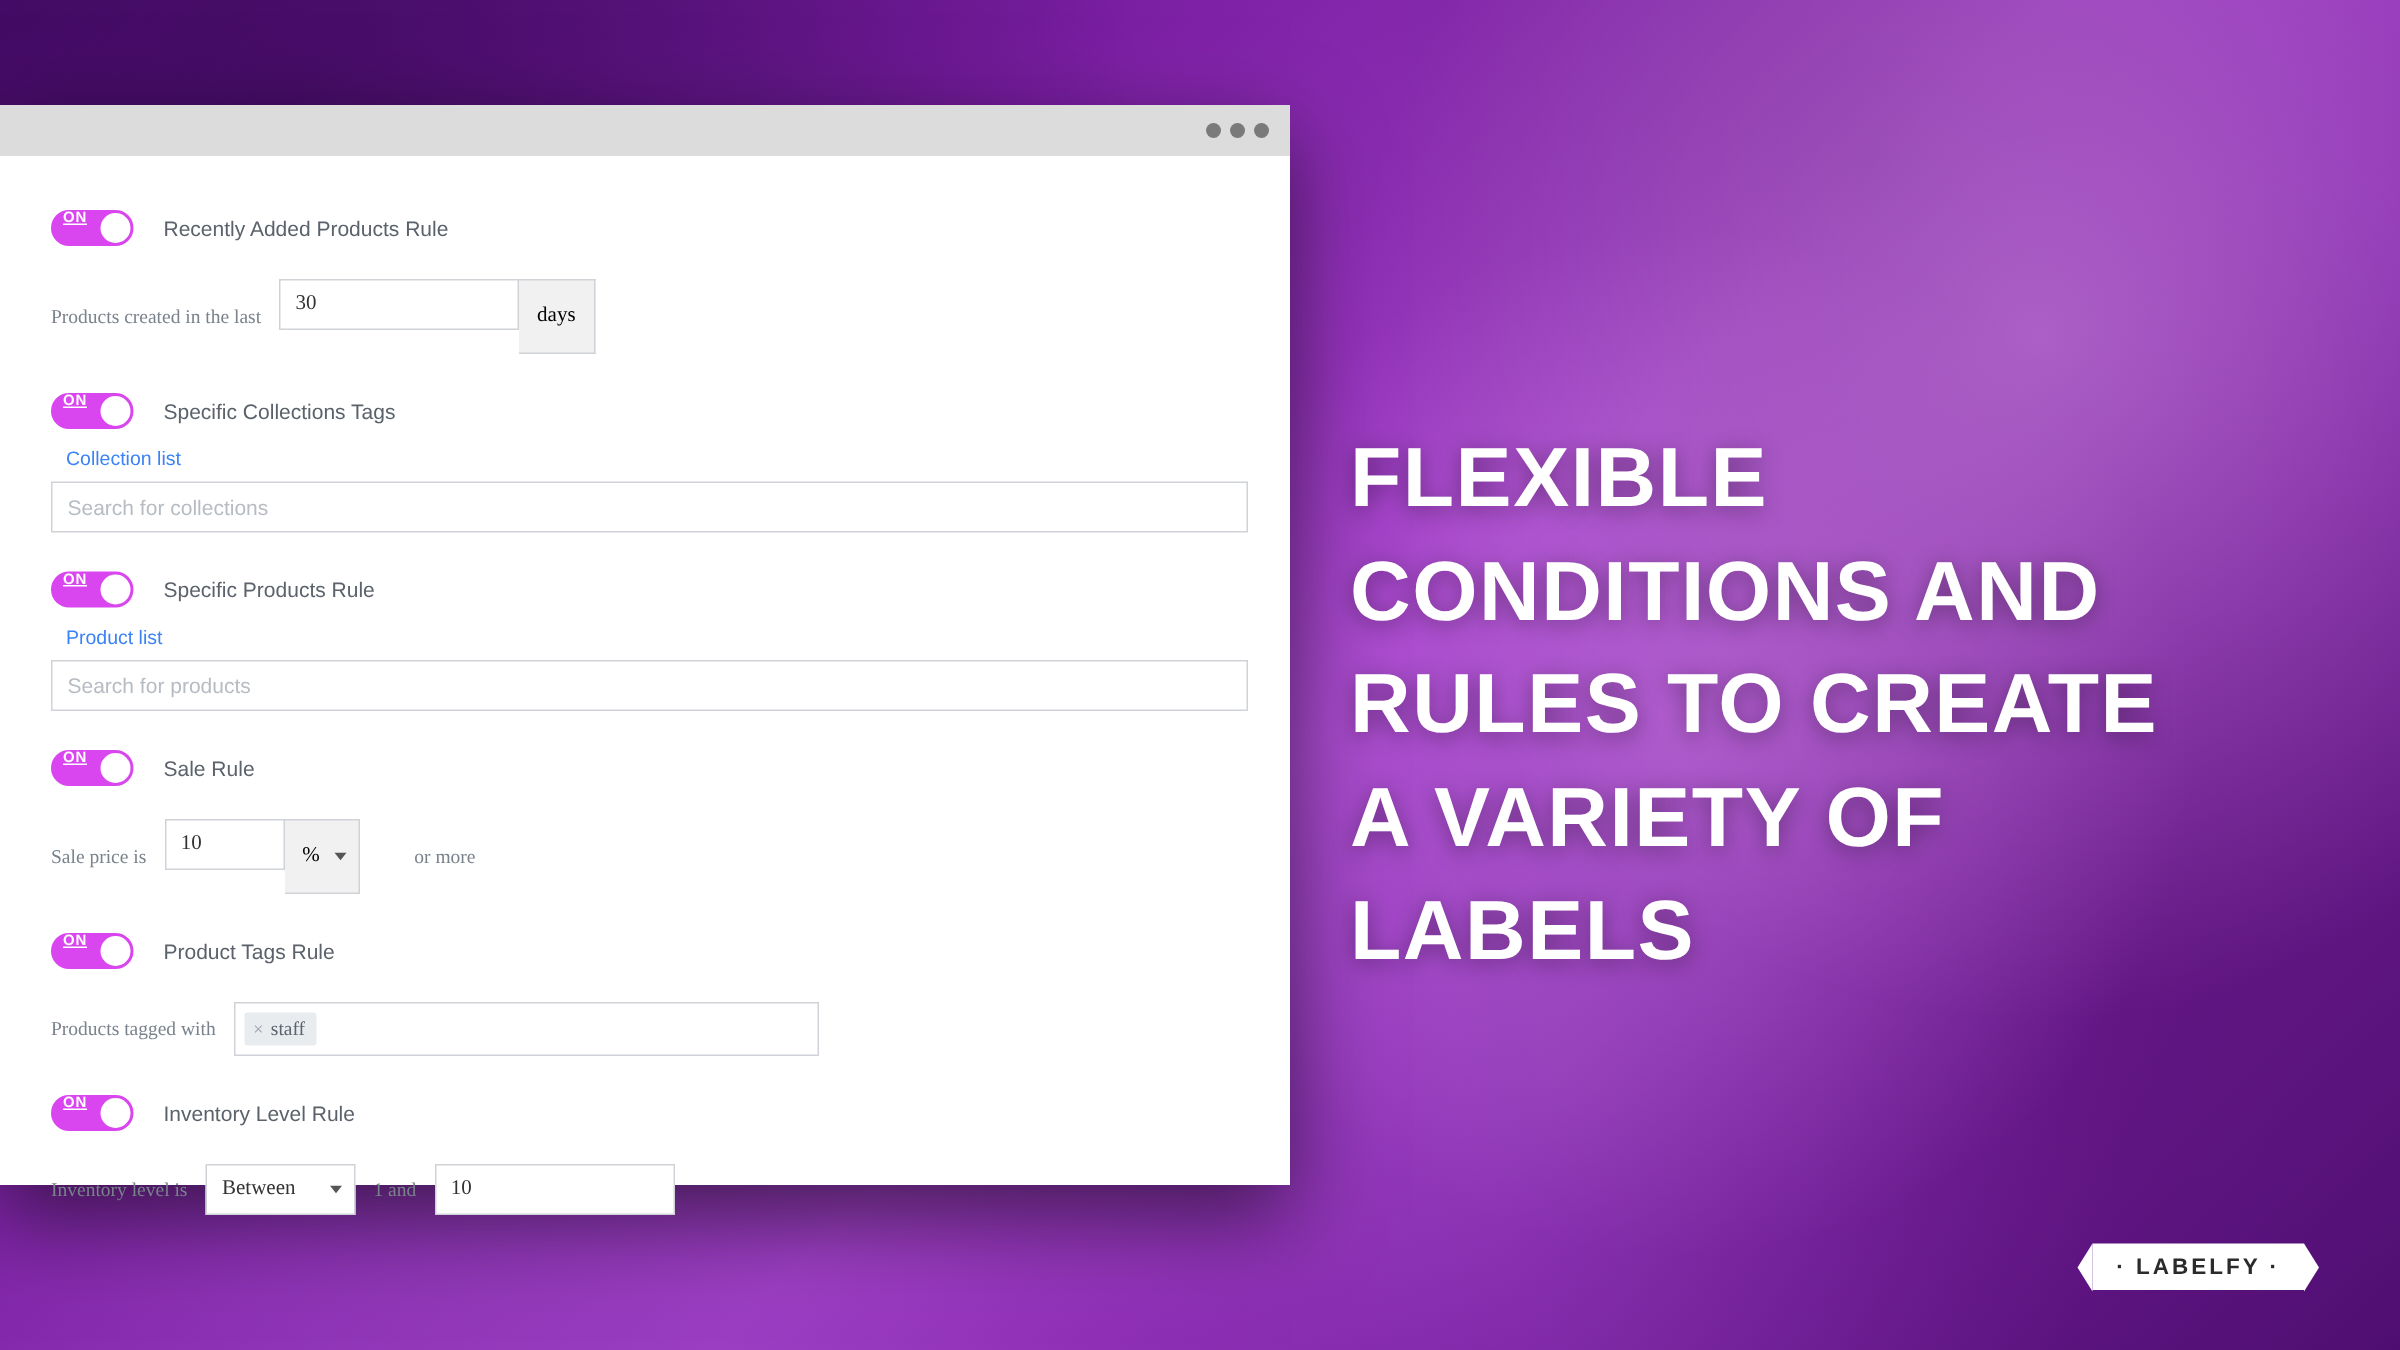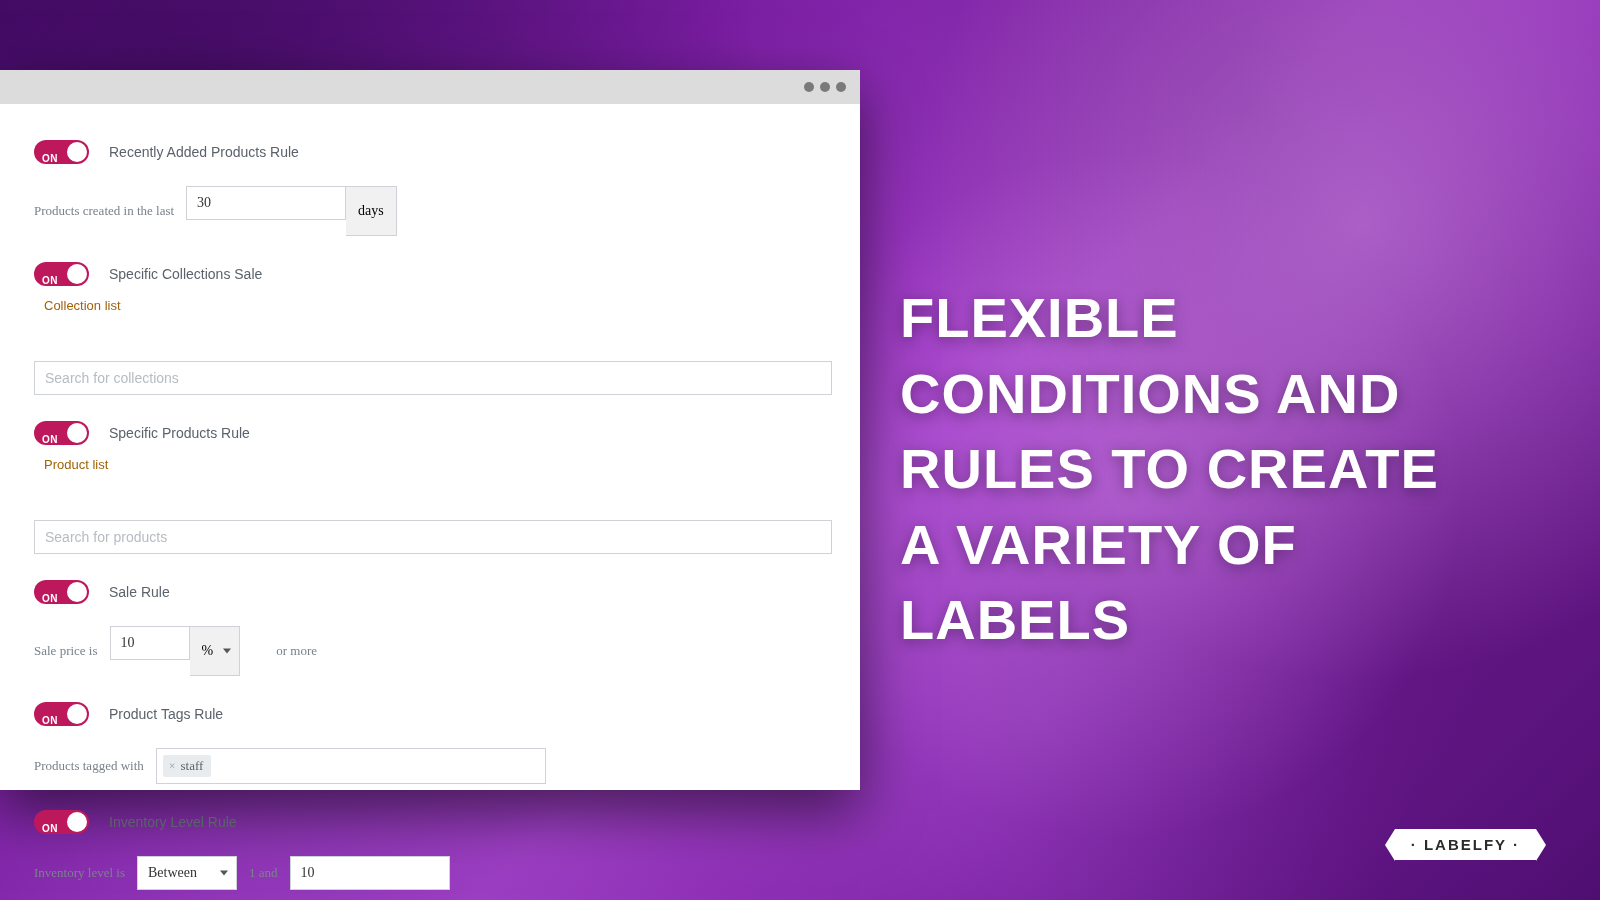--- a/index.html
+++ b/index.html
@@ -32,46 +32,46 @@
   display: flex; align-items: center; justify-content: flex-end;
   padding: 0 14px; gap: 6px;
 }
 .titlebar .dot { width: 10px; height: 10px; border-radius: 50%; background: #7a7a7a; }
 .content { padding: 36px 34px 20px 34px; color: #5b626b; font-size: 14px; }
 .rule-head { display: flex; align-items: center; gap: 20px; margin-top: 26px; }
 .rule-head:first-child { margin-top: 0; }
 .rule-head .title { color: #5b626b; font-size: 14px; }
 .toggle {
   position: relative; width: 55px; height: 24px;
-  background: #be185d; border-radius: 14px;
+  background: #d946ef; border-radius: 14px;
   font-size: 10px; color: #fff; letter-spacing: .5px; font-weight: 600;
-  display: flex; align-items: flex-end; padding-left: 8px;
+  display: flex; align-items: flex-start; padding-left: 8px; text-decoration: underline;
 }
 .toggle .knob {
   position: absolute; right: 2px; top: 2px;
   width: 20px; height: 20px; border-radius: 50%; background: #fff;
 }
 .subrow { display: flex; align-items: center; gap: 12px; margin-top: 22px; flex-wrap: wrap; font-family: Liberation Serif, serif; }
 .smalllabel { color: #7a828c; font-size: 13px; }
-.fieldlabel { margin: 12px 0 8px 10px; color: #a16207; font-size: 13px; }
+.fieldlabel { margin: 12px 0 8px 10px; color: #3b82f6; font-size: 13px; }
 .input, .select, .wideinput, .chipbox, .num {
   border: 1px solid #cfd3d8; background: #fff; color: #333;
   font-size: 14px; height: 34px; padding: 0 10px;
   display: inline-flex; align-items: center;
 }
 .input { width: 160px; }
 .num { width: 160px; }
 .suffix {
   border: 1px solid #cfd3d8; border-left: 0; background: #f1f1f1;
   height: 50px; padding: 0 12px; display: inline-flex; align-items: center;
   color: #000000; font-size: 14px;
 }
 .joined { display: inline-flex; }
 .joined .input { border-top-right-radius: 0; border-bottom-right-radius: 0; }
-.wideinput { width: 798px; margin-left: 0; margin-top: 40px; }
+.wideinput { width: 798px; margin-left: 0; }
 .wideinput::placeholder { color: #b7bcc3; }
 input.wideinput { outline: none; }
 .select {
   position: relative; padding-right: 26px; min-width: 48px;
 }
 .select .caret {
   position: absolute; right: 8px; top: 50%; transform: translateY(-50%);
   width: 0; height: 0; border-left: 4px solid transparent; border-right: 4px solid transparent;
   border-top: 5px solid #555;
 }
@@ -134,21 +134,21 @@
         <span class="suffix">days</span>
       </span>
     </div>
 
     
     <div class="rule-head">
       <div class="toggle">
         <span>ON</span>
         <span class="knob"></span>
       </div>
-      <div class="title">Specific Collections Sale</div>
+      <div class="title">Specific Collections Tags</div>
     </div>
     <div class="fieldlabel">Collection list</div>
     <input class="wideinput" placeholder="Search for collections" style="">
 
     
     <div class="rule-head">
       <div class="toggle">
         <span>ON</span>
         <span class="knob"></span>
       </div>

